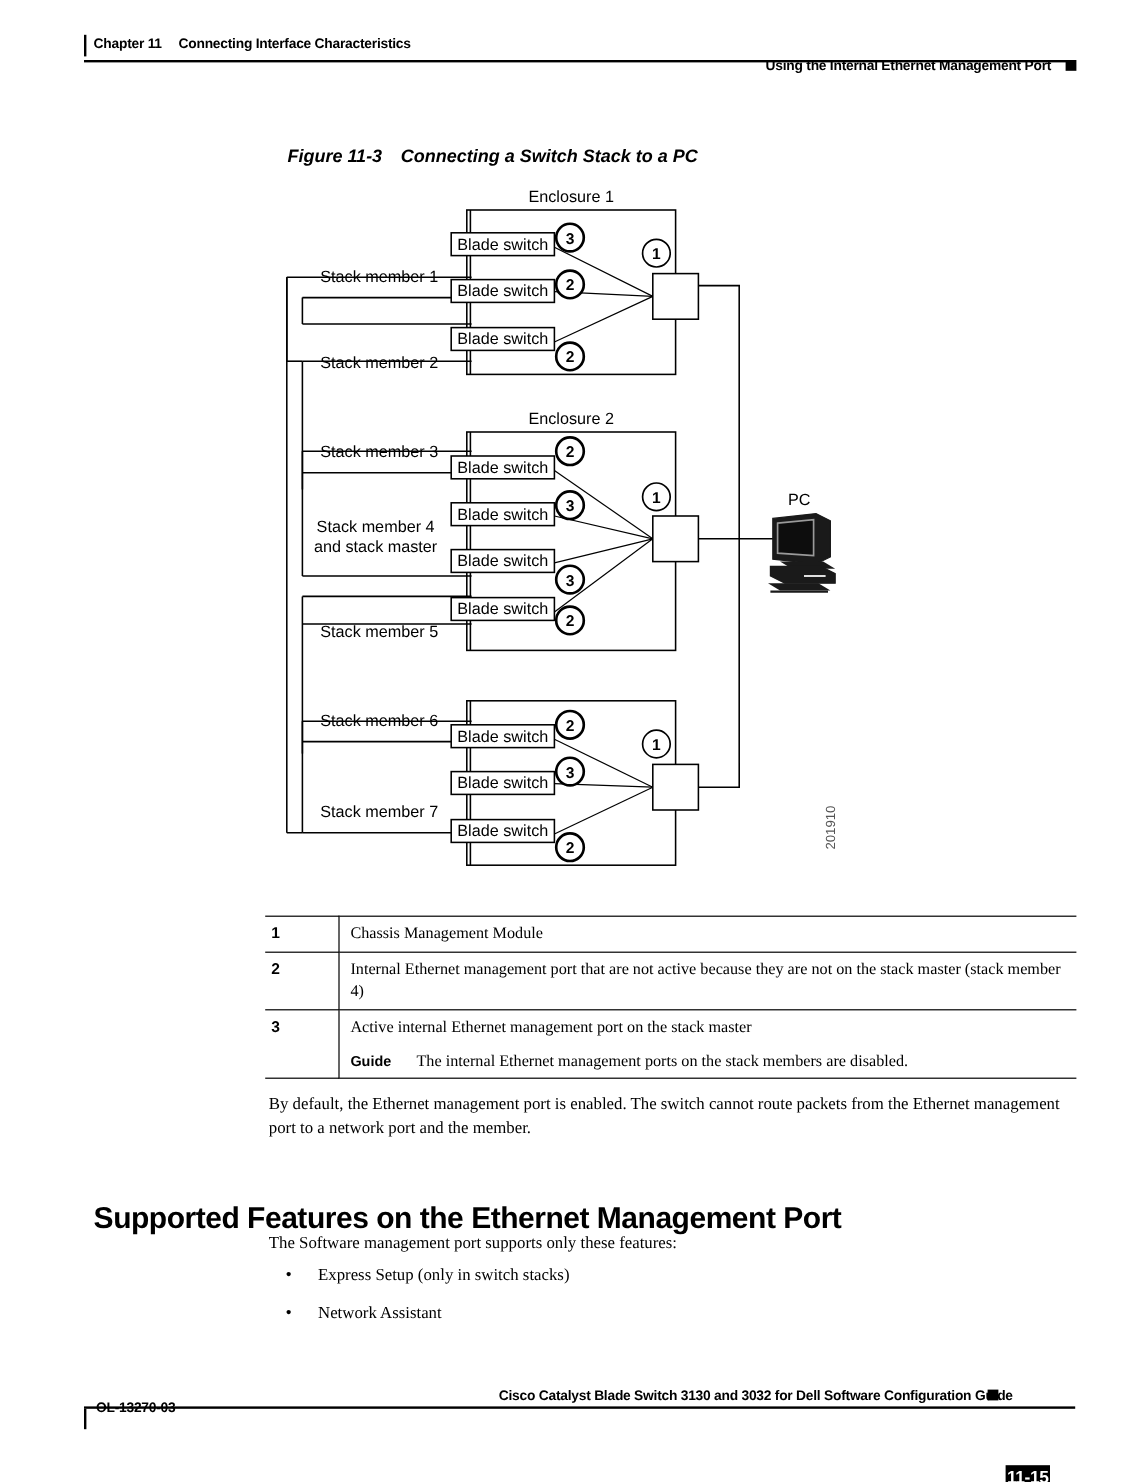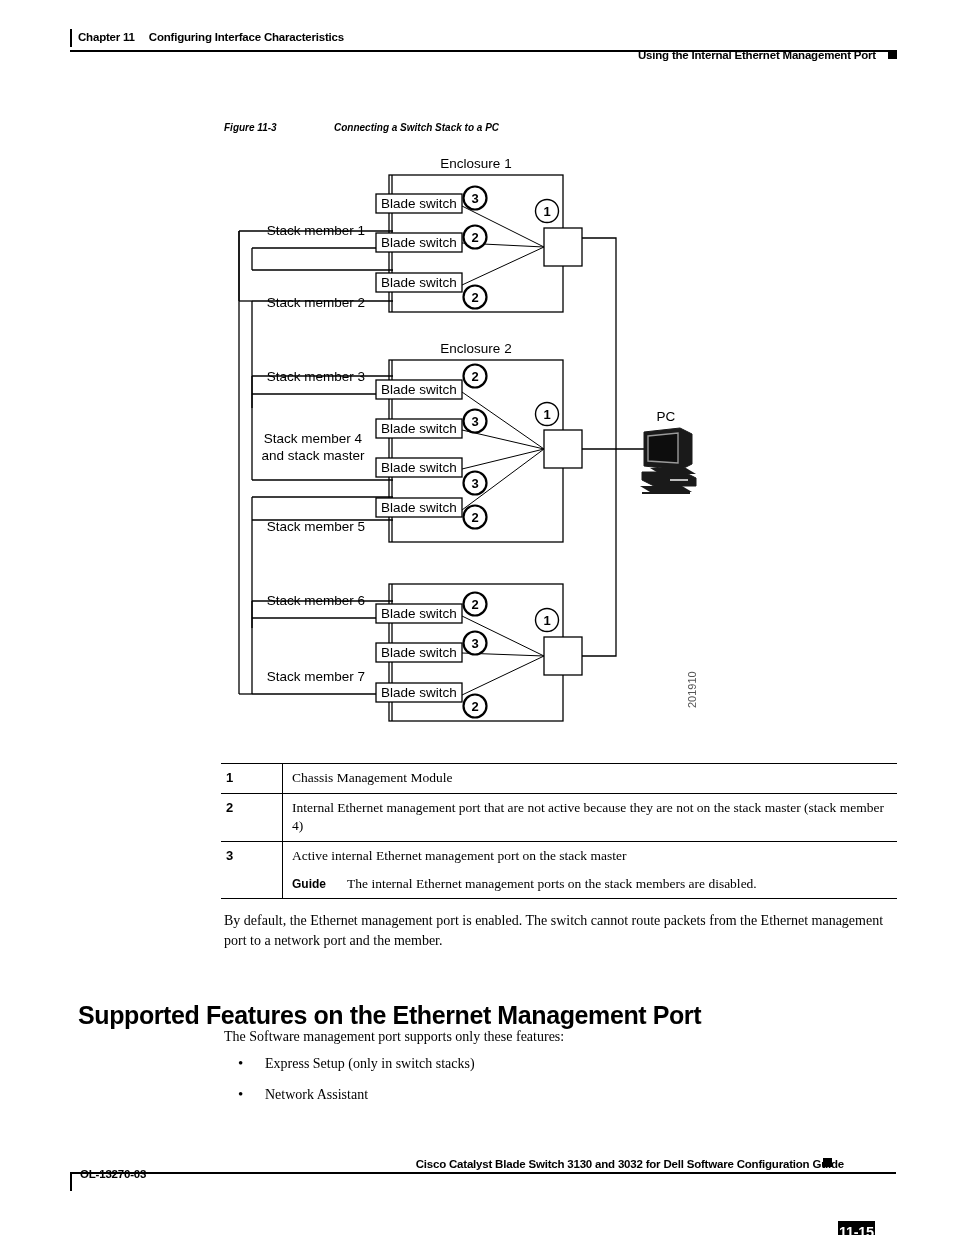--- a/index.html
+++ b/index.html
@@ -39,22 +39,23 @@
   .hdr-tab {
     position:absolute; left:888px; top:50px;
     width:9px; height:9px; background:#000;
   }
 
   
   .fig-caption {
     position:absolute; left:224px; top:122px;
     font-family:"Liberation Sans", sans-serif;
     font-style:italic; font-weight:bold;
-    font-size:10px;
-    white-space:nowrap;
+    font-size:15px;
+    white-space:nowrap;
+    text-align:center;
   }
   .fig-caption .num { display:inline-block; width:110px; }
 
   
   .figure { position:absolute; left:0px; top:148px; width:954px; height:600px;margin-left:11px; }
   .figure svg { display:block; }
 
   
   .legend {
     position:absolute; left:221px; top:763px;
@@ -173,21 +174,21 @@
     font-family:"Liberation Sans", sans-serif;
     font-size:11px;
     fill:#555;
   }
 </style>
 </head>
 <body>
 
 <div class="hdr-left-bar"></div>
 <div class="hdr-left">
-  <span class="chap">Chapter 11</span><span>Configuring Interface Characteristics</span>
+  <span class="chap">Chapter 11</span><span>Connecting Interface Characteristics</span>
 </div>
 <div class="hdr-rule"></div>
 <div class="hdr-right">Using the Internal Ethernet Management Port</div>
 <div class="hdr-tab"></div>
 
 <div class="fig-caption">
   <span class="num">Figure 11-3</span><span>Connecting a Switch Stack to a PC</span>
 </div>
 
 <div class="figure">

